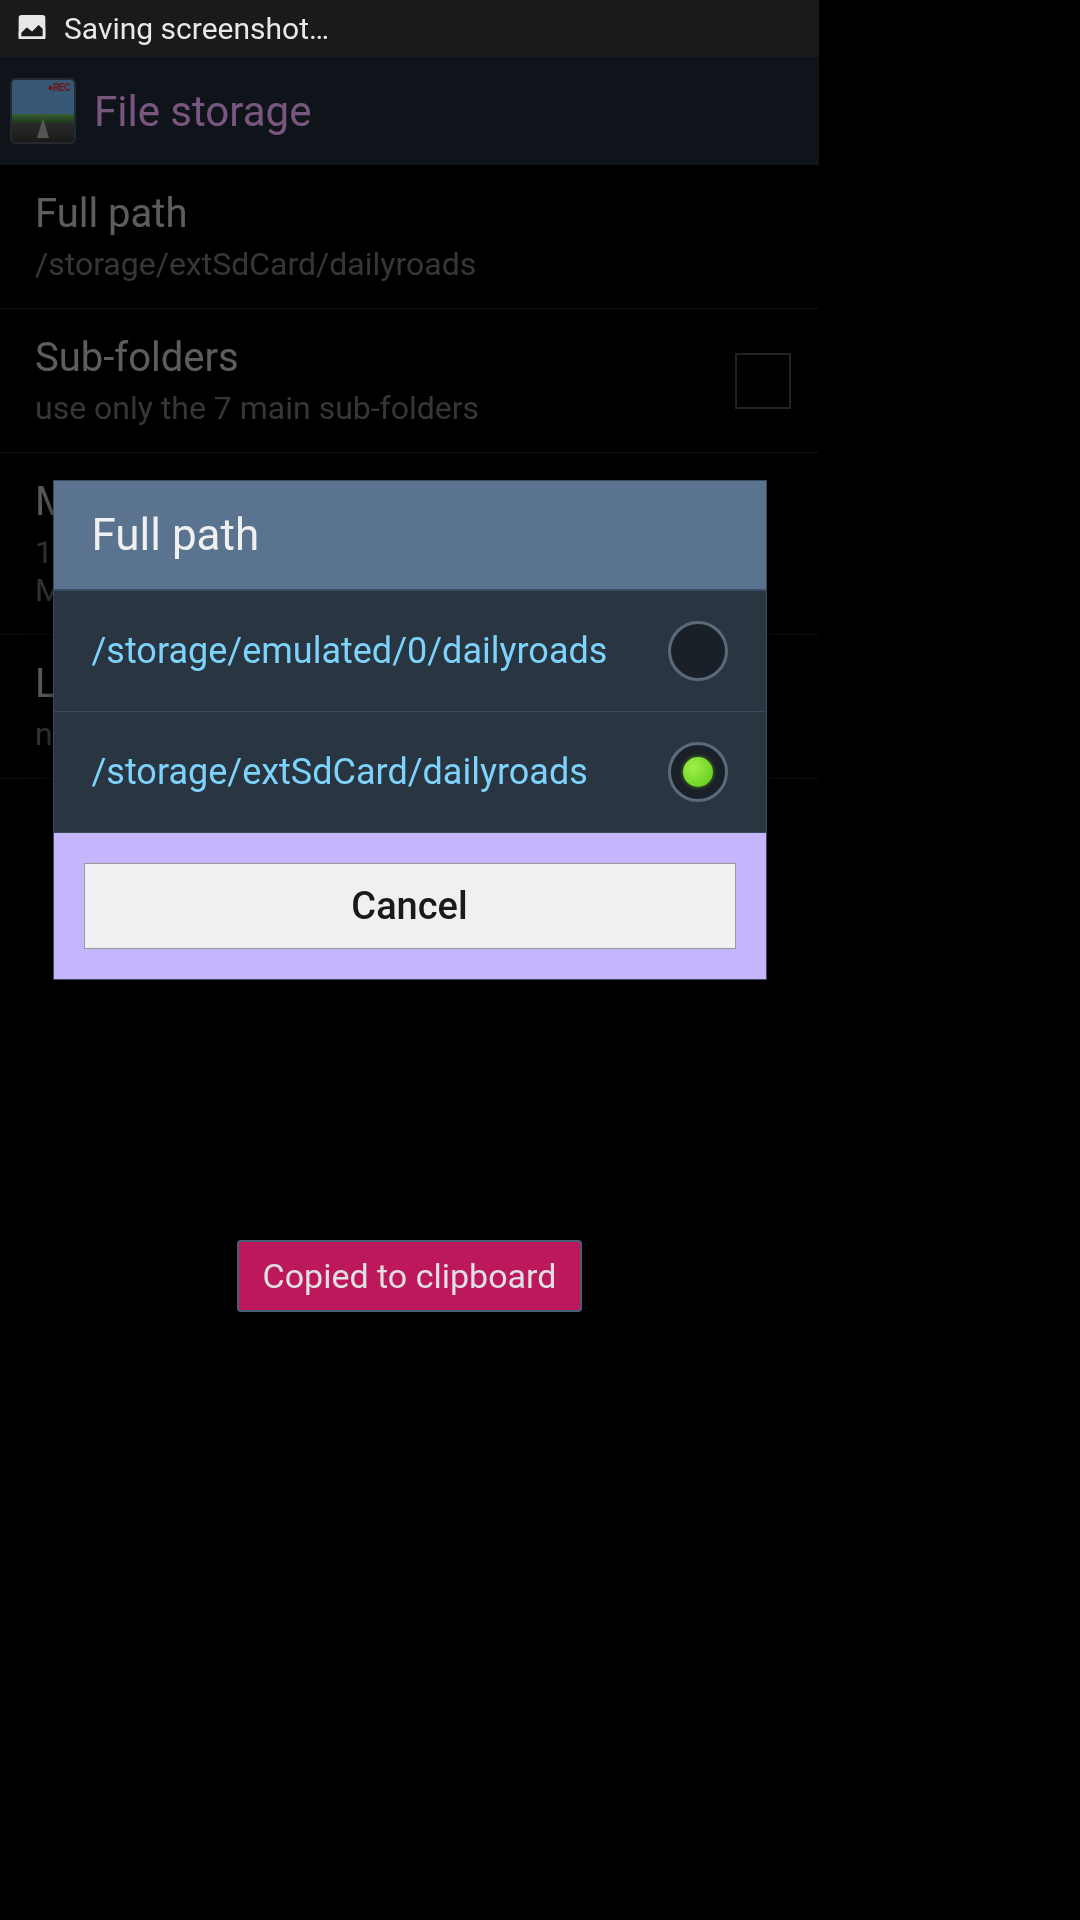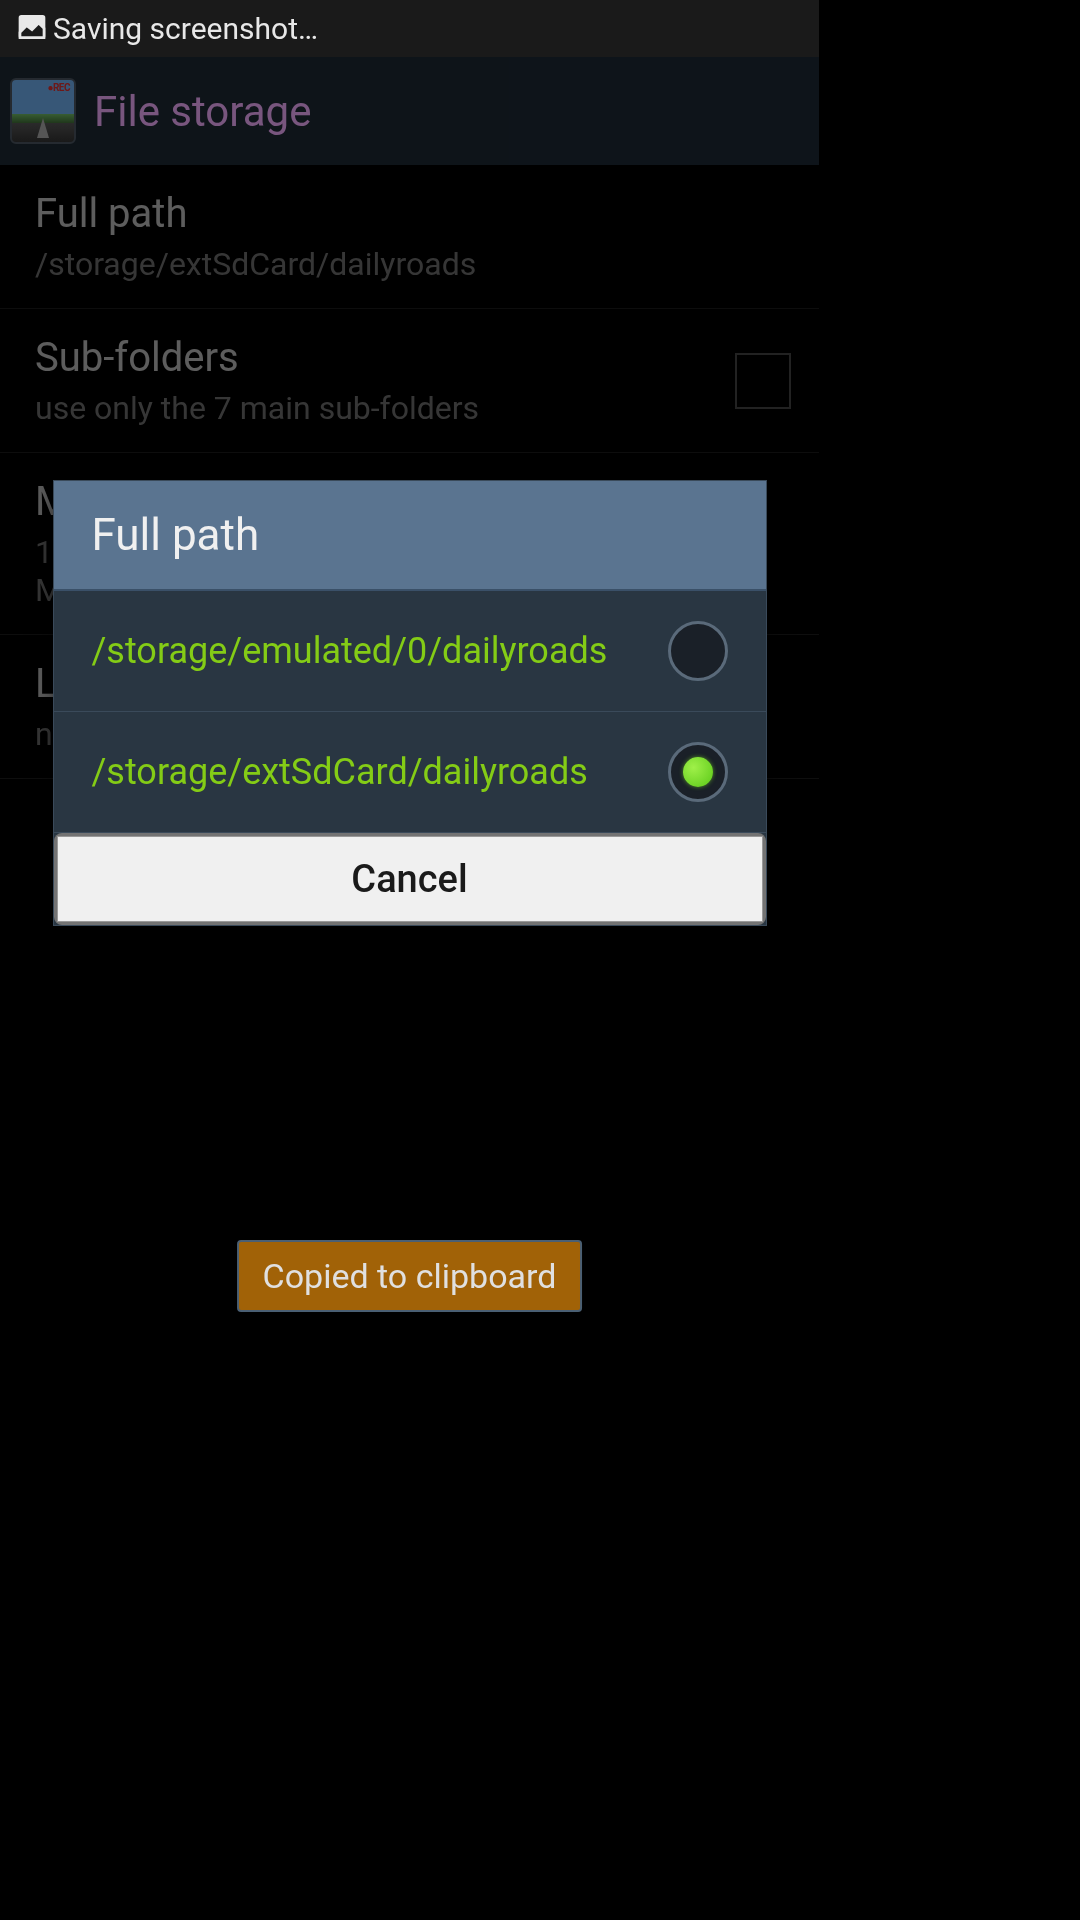--- a/index.html
+++ b/index.html
@@ -17,21 +17,21 @@
       overflow: hidden;
     }
     
     
     .status-bar {
       height: 57px;
       background: #1a1a1a;
       display: flex;
       align-items: center;
       padding: 0 16px;
-      gap: 5px;
+      gap: 16px;
     }
     
     .status-bar svg {
       width: 32px;
       height: 32px;
     }
     
     .status-text {
       color: #e8e8e8;
       font-size: 30px;
@@ -162,21 +162,21 @@
       padding: 30px 38px;
       border-bottom: 1px solid #3a4a5a;
       cursor: pointer;
     }
     
     .dialog-option:last-of-type {
       border-bottom: none;
     }
     
     .option-label {
-      color: #84cc16;
+      color: #7dd3fc;
       font-size: 36px;
       font-weight: 400;
     }
     
     .radio {
       width: 60px;
       height: 60px;
       border-radius: 50%;
       border: 3px solid #5a6a7a;
       background: #1a2028;
@@ -189,44 +189,43 @@
     .radio.checked::after {
       content: "";
       width: 30px;
       height: 30px;
       border-radius: 50%;
       background: radial-gradient(circle at 35% 35%, #9ff049, #5ac817);
       box-shadow: 0 0 4px rgba(122,216,41,0.6);
     }
     
     .dialog-footer {
-      background: #737373;
-      padding: 3px;
-      border-radius: 8px;
+      background: #c4b5fd;
+      padding: 30px;
     }
     
     .cancel-button {
       width: 100%;
       background: #f0f0f0;
       border: 1px solid #999;
       padding: 20px;
       font-size: 38px;
       font-weight: 500;
       color: #1a1a1a;
       cursor: pointer;
       text-align: center;
     }
     
     
     .toast {
       position: absolute;
       left: 50%;
       top: 1240px;
       transform: translateX(-50%);
-      background: #a16207;
+      background: #be185d;
       border: 2px solid #4a5f73;
       border-radius: 4px;
       padding: 14px 24px;
     }
     
     .toast-text {
       color: #e0e0e0;
       font-size: 34px;
       white-space: nowrap;
     }

